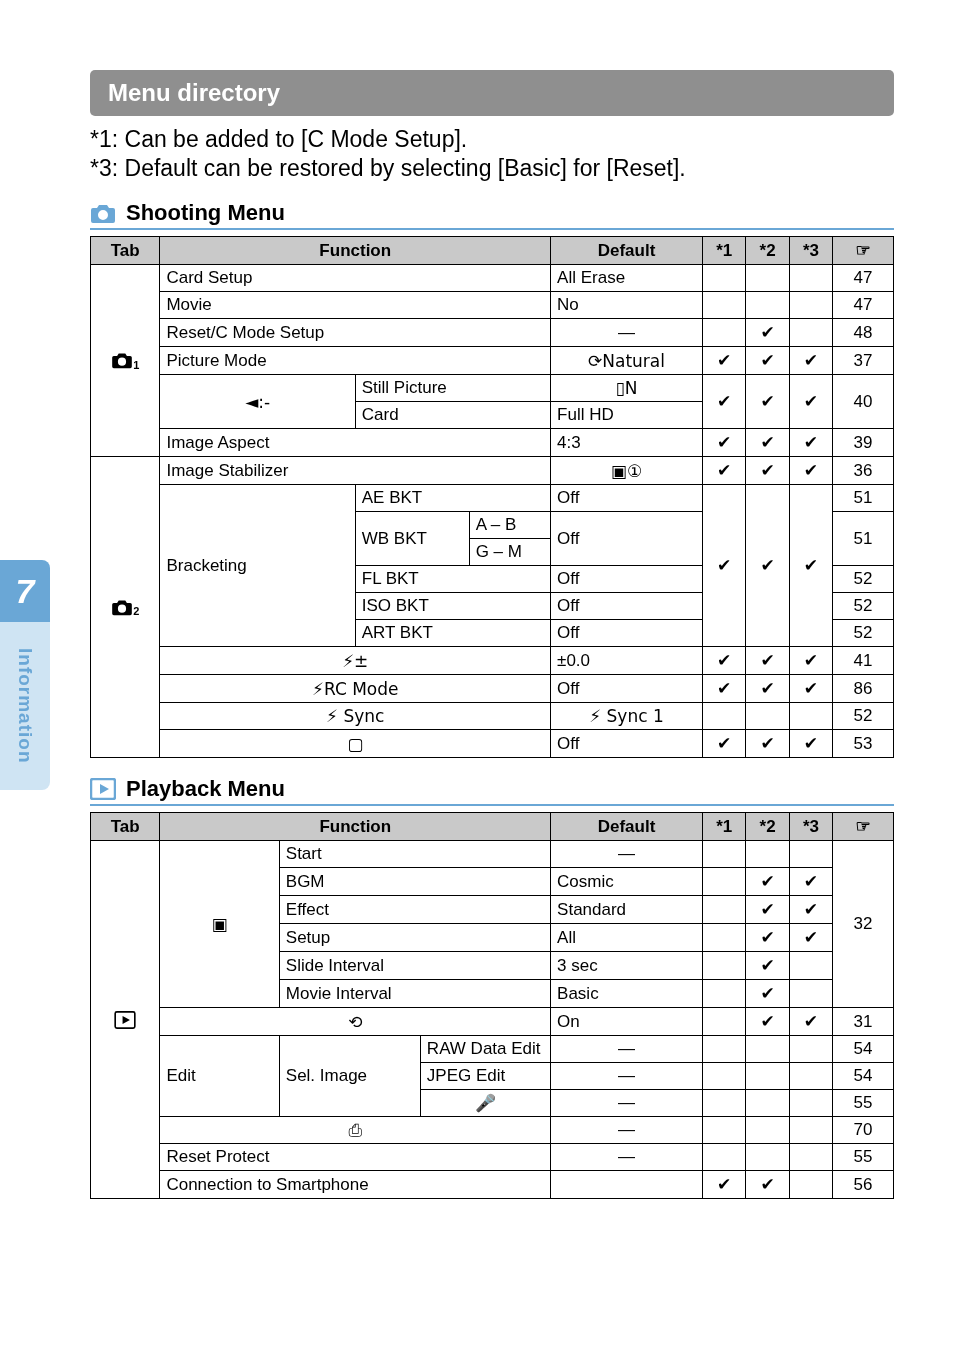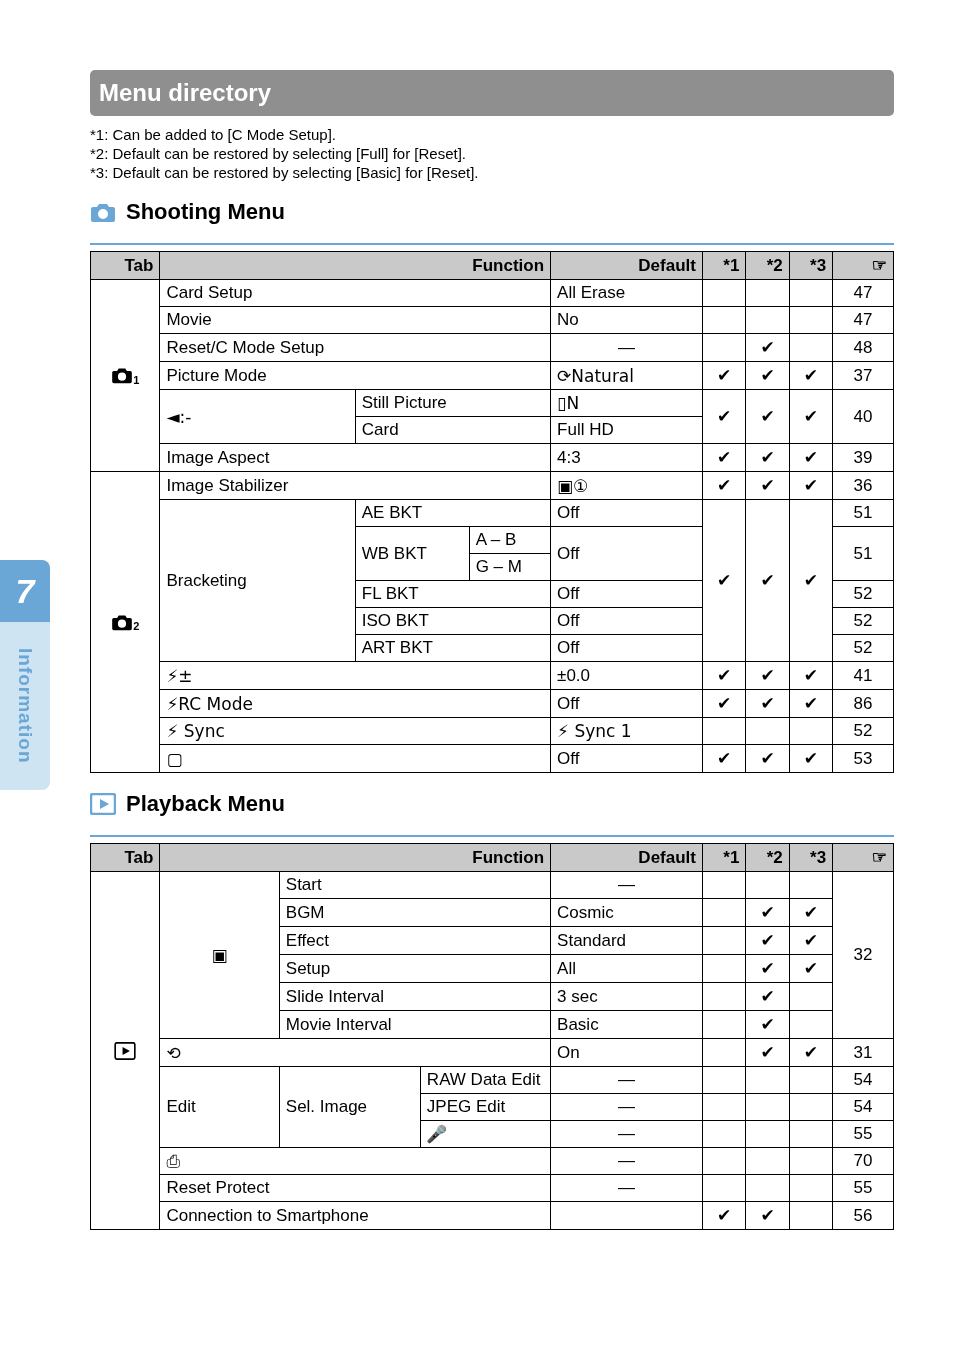--- a/index.html
+++ b/index.html
@@ -11,31 +11,31 @@
     background: #fff;
     color: #000;
     width: 954px;
   }
   .page { padding: 70px 60px 40px 90px; position: relative; }
   .title-bar {
     background: #8f8f8f;
     color: #fff;
     font-weight: bold;
     font-size: 24px;
-    padding: 9px 9px;
+    padding: 9px 18px;
     border-radius: 5px;
     margin-bottom: 10px;
   }
-  .note { margin: 0 0 2px 0; font-size: 15px; }
+  .note { margin: 0 0 2px 0; font-size: 23px; }
   .section-head {
     display: flex;
     align-items: center;
     margin: 18px 0 6px 0;
     border-bottom: 2px solid #6aa7d6;
-    padding-bottom: 18px;
+    padding-bottom: 2px;
   }
   .section-head .icon {
     color: #6aa7d6;
     font-size: 26px;
     margin-right: 10px;
     display: inline-flex;
     align-items: center;
   }
   .section-head .icon svg { display:block; }
   .section-title {
@@ -52,21 +52,21 @@
     padding: 3px 6px;
     vertical-align: middle;
     font-size: 17px;
     height: 26px;
     overflow: hidden;
     white-space: nowrap;
   }
   table.menu th {
     background: #c9c9c9;
     font-weight: bold;
-    text-align: right;
+    text-align: center;
   }
   .col-tab { width: 64px; }
   .col-def { width: 140px; }
   .col-s { width: 40px; }
   .col-pg { width: 56px; }
   .center { text-align: center; margin-top: 44px; }
   .check { text-align: center; font-size: 15px; }
   .tab-icon svg { display: inline-block; vertical-align: middle; }
 
   
@@ -98,38 +98,37 @@
     display: flex;
     align-items: center;
     justify-content: center;
   }
   .side-label-text {
     writing-mode: vertical-rl;
     font-weight: bold;
     font-size: 19px;
     letter-spacing: 1px;
   }
-  .glyph { font-family: "DejaVu Sans", Arial, sans-serif; }
+  .glyph { font-family: "DejaVu Sans", Arial, sans-serif; text-align: center; }
 </style>
 </head>
 <body>
 
 <div class="side-tab">
   <div class="side-num-box">7</div>
   <div class="side-label-box">
     <span class="side-label-text">Information</span>
   </div>
 </div>
 
 <div class="page">
 
   <div class="title-bar">Menu directory</div>
 
   <p class="note">*1: Can be added to [C Mode Setup].</p>
-  <p class="note">*2: Default can be restored by selecting [Full] for [Reset].</p>
   <p class="note">*3: Default can be restored by selecting [Basic] for [Reset].</p>
 
   <div class="section-head">
     <span class="icon">
       <svg width="26" height="22" viewBox="0 0 26 22">
           <path fill="#6aa7d6" d="M3 6h4l2-3h8l2 3h4a2 2 0 0 1 2 2v11a2 2 0 0 1-2 2H3a2 2 0 0 1-2-2V8a2 2 0 0 1 2-2zm10 2a5 5 0 1 0 0 10 5 5 0 0 0 0-10z"></path>
         </svg>
     </span>
     <span class="section-title">Shooting Menu</span>
   </div>

